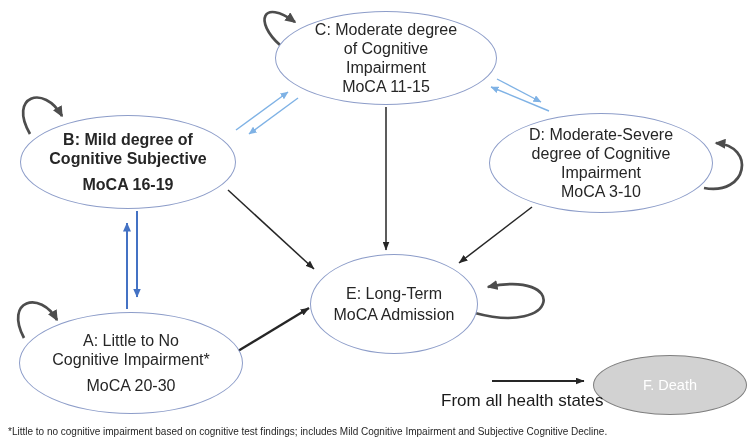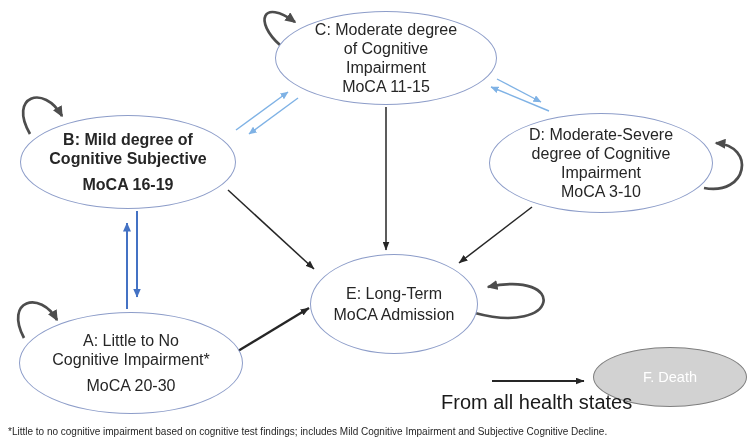--- a/index.html
+++ b/index.html
@@ -16,35 +16,35 @@
     box-sizing:border-box;
   }
   .node span{display:block;}
   .node .gap-top{margin-top:7px;}
   .node-a{left:19px;top:312px;width:224px;height:102px;}
   .node-b{left:20px;top:115px;width:216px;height:94px;font-weight:bold;}
   .node-c{left:275px;top:11px;width:222px;height:94px;}
   .node-d{left:489px;top:113px;width:224px;height:100px;}
   .node-e{left:310px;top:254px;width:168px;height:100px;font-size:16px;line-height:21px;}
   .node-f{
-    left:593px;top:347px;width:154px;height:60px;
+    left:593px;top:355px;width:154px;height:60px;
     background:var(--death-fill);border:1.4px solid var(--death-border);
     color:var(--death-text);font-size:14.5px;
   }
   .edge-light{stroke:var(--transition-light-blue);stroke-width:1.4;fill:none;}
   .edge-dark{stroke:var(--transition-dark-blue);stroke-width:2;fill:none;}
   .edge-black{stroke:var(--arrow-black);stroke-width:1.5;fill:none;}
   .edge-black-thick{stroke:var(--arrow-black);stroke-width:2.4;fill:none;}
   .edge-loop{stroke:var(--self-loop-gray);stroke-width:2.7;fill:none;}
   #m-black path{fill:var(--arrow-black);}
   #m-light path{fill:var(--transition-light-blue);}
   #m-dark path{fill:var(--transition-dark-blue);}
   #m-gray path{fill:var(--self-loop-gray);}
   .death-arrow-label{
-    position:absolute;left:441px;top:391px;font-size:20px;color:#1a1a1a;
+    position:absolute;left:441px;top:391px;font-size:17px;color:#1a1a1a;
     white-space:nowrap;
   }
   .footnote{
     position:absolute;left:8px;top:426px;width:730px;font-size:10px;color:#262626;
   }
 </style>
 </head>
 <body>
 
 <div class="stage">

